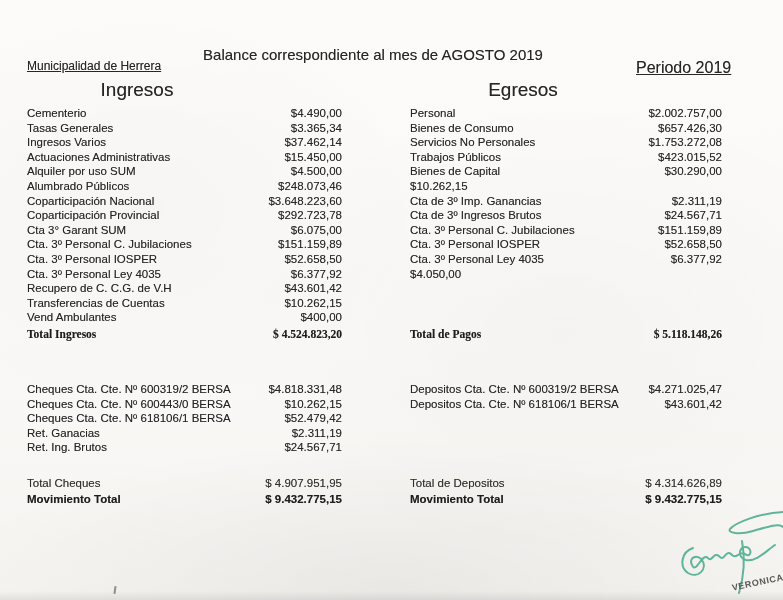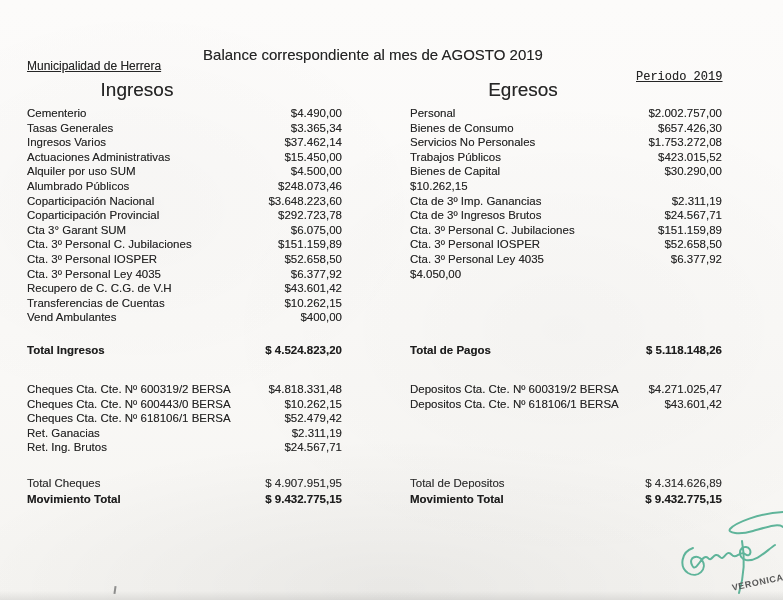--- a/index.html
+++ b/index.html
@@ -11,36 +11,36 @@
     background:#fbfaf8;
     background-image:
       radial-gradient(ellipse 420px 300px at 18% 35%, rgba(0,0,0,0.018), transparent 70%),
       radial-gradient(ellipse 500px 340px at 72% 55%, rgba(0,0,0,0.022), transparent 70%),
       radial-gradient(ellipse 600px 200px at 50% 98%, rgba(0,0,0,0.05), transparent 75%),
       linear-gradient(180deg,#fcfbfa 0%,#faf9f7 55%,#f5f4f1 100%);
     text-shadow:0 0 0.4px rgba(40,40,40,0.45);
   }
   .underline { text-decoration:underline;margin-top:28px; }
   .org      { position:absolute; left:27px; top:31px;  font-size:12px; }
-  .period   { position:absolute; left:636px; top:42px; font-size:12px;font-family:Liberation Mono, monospace; }
+  .period   { position:absolute; left:636px; top:31px; font-size:16px; }
   .title    { position:absolute; left:0; top:46px; width:746px; text-align:center; font-size:15px; }
   .col-hdr  { position:absolute; top:79px; font-size:19px; text-align:center; }
   .hdr-ing  { left:27px;  width:220px; }
   .hdr-egr  { left:410px; width:226px; }
   .col      { position:absolute; font-size:11.5px; }
   .col-left  { left:27px;  width:315px; }
   .col-right { left:410px; width:312px; }
   .rows .row { display:flex; justify-content:space-between; align-items:baseline; height:14.6px; }
   .row .lbl { white-space:nowrap; }
   .row .amt { white-space:nowrap; }
   .total-row { display:flex; justify-content:space-between; font-size:11.5px; }
   .bold  { font-weight:700; color:#1d1d1d; }
   .plain { font-weight:400; color:#303030;margin-top:9px; }
   .pos-items    { top:107px; }
-  .pos-total    { top:344px; }
+  .pos-total    { top:328px;font-family:Liberation Serif, serif; }
   .pos-sub      { top:383px; }
   .pos-subtotal { top:468px; }
   .pos-mov      { top:493px; }
   .sig-wrap { position:absolute; right:0; bottom:0; width:112px; height:100px; }
   .sig-svg  { position:absolute; right:0; bottom:0; }
   .stamp {
     position:absolute; left:731px; top:583px;
     font-size:9px; font-weight:600; letter-spacing:0.6px; color:#575757;
     transform:rotate(-12deg); transform-origin:left top; white-space:nowrap;
     text-shadow:none;

